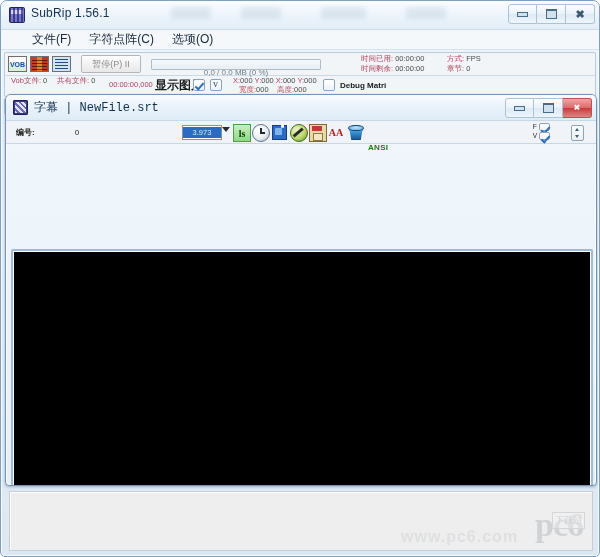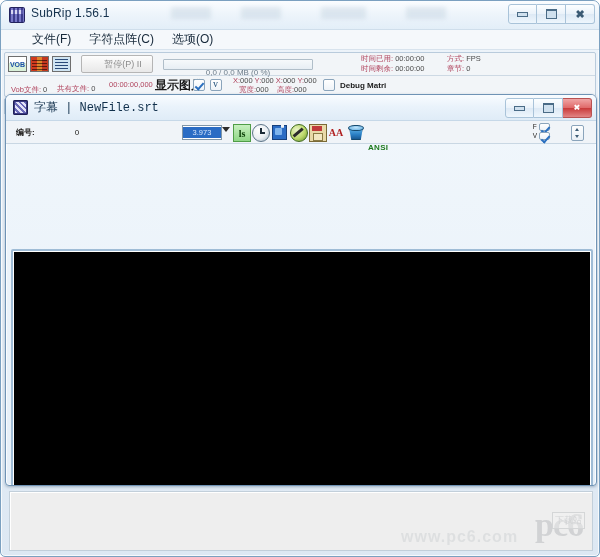--- a/index.html
+++ b/index.html
@@ -166,26 +166,26 @@
   }
 
   .pause-btn {
     margin-left: 10px;
     width: 58px; height: 16px;
     font-size: 9px;
     color: #8b8b8b;
     background: linear-gradient(180deg,#fdfdfd,#e8e8e8);
     border: 1px solid #b5b5b5;
     border-radius: 2px;
-    display: flex; align-items: center; justify-content: center; padding-left: 12px;
+    display: flex; align-items: center; justify-content: center;
   }
 
   .progress-wrap {
     margin-left: 10px;
-    width: 150px;
+    width: 170px;
     position: relative;
   }
   .progress-bar {
     height: 9px;
     border: 1px solid #b0bec9;
     background: linear-gradient(180deg,#f6f9fb,#e7eef4);
     border-radius: 1px;
   }
   .progress-label {
     position: absolute;
@@ -526,25 +526,25 @@
           <span>方式:</span>
           <span class="v">FPS</span>
         </div>
         <div class="stat-block" style="left:442px; top:11px;">
           <span>章节:</span>
           <span class="v">0</span>
         </div>
       </div>
 
       <div class="tb-row2">
-        <div class="stat-block" style="left:6px; top:0px;margin-top:9px;">
+        <div class="stat-block" style="left:6px; top:0px;">
           <span>Vob文件:</span>
           <span class="v">0</span>
         </div>
-        <div class="stat-block" style="left:52px; top:8px;text-align:center;">
+        <div class="stat-block" style="left:52px; top:0px;text-align:center;">
           <span>共有文件:</span>
           <span class="v">0</span>
         </div>
 
         <div class="stat-block" style="left:104px; top:4px;">00:00:00,000</div>
 
         <div class="stat-block" style="left:150px; top:4px; color:#1b1b1b; font-weight:bold; font-size:12px;">显示图片</div>
 
         <div style="position:absolute; left:188px; top:3px;" class="chk-sm checked"></div>
         <div style="position:absolute; left:205px; top:3px;" class="chk-sm v-mark"></div>

